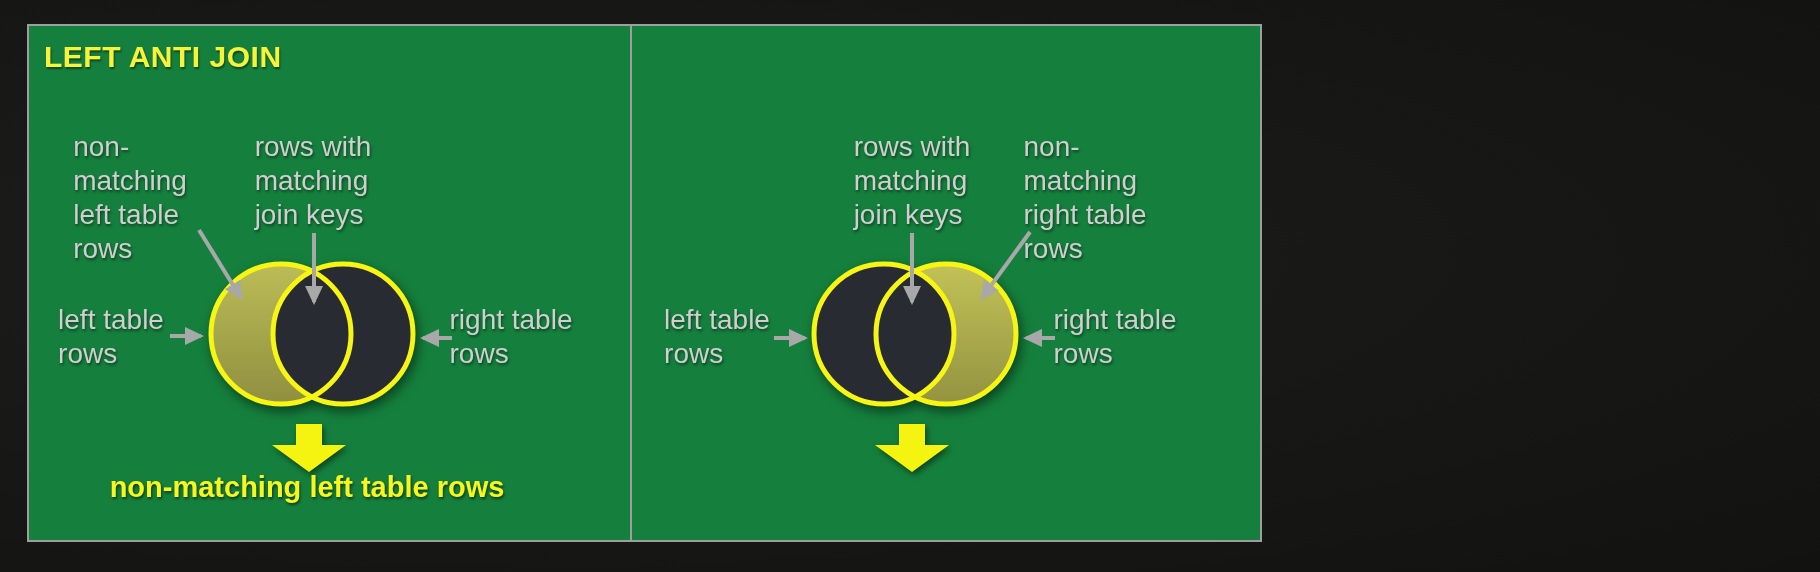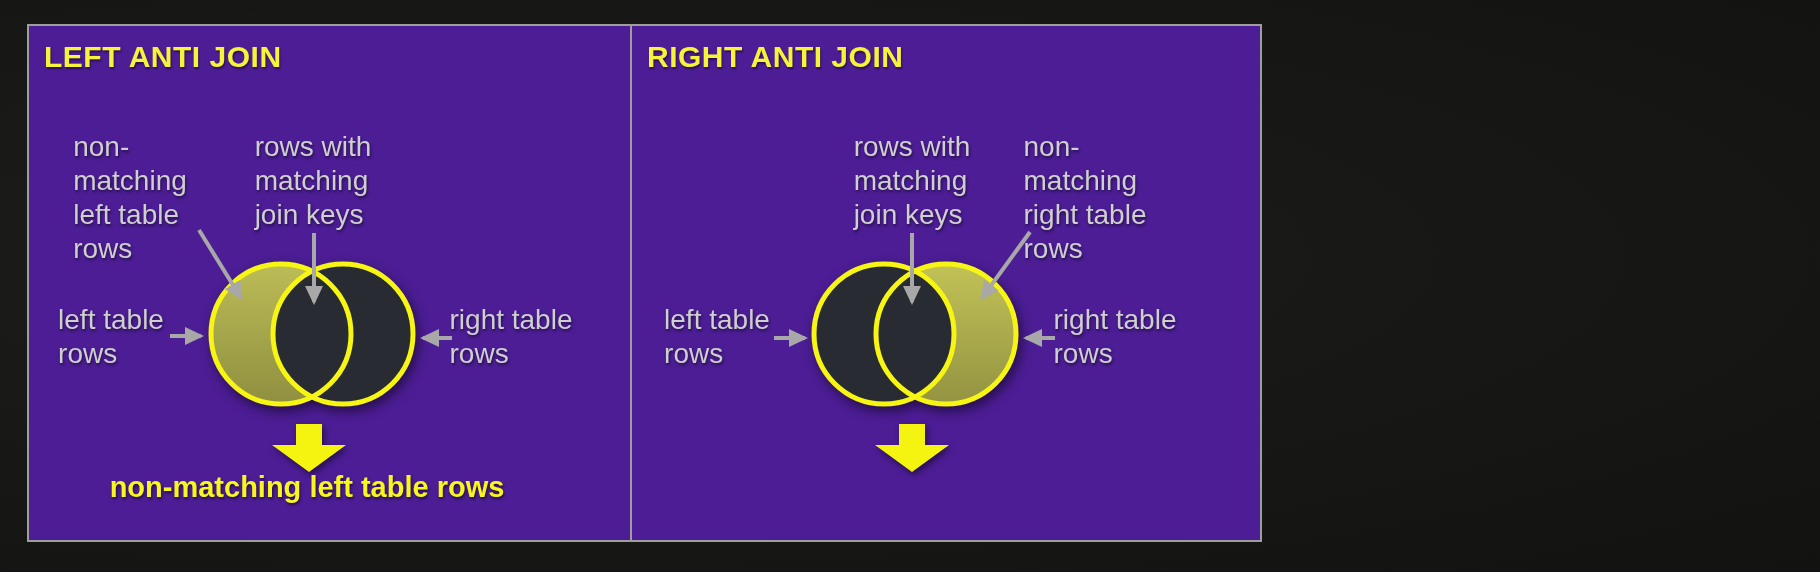--- a/index.html
+++ b/index.html
@@ -4,21 +4,21 @@
 <style>
   html,body{margin:0;padding:0;}
   body{
     width:1820px;height:572px;
     background:radial-gradient(ellipse at 28% 45%, #1d1d1b 0%, #171715 55%, #121210 100%);
     font-family:"Liberation Sans", sans-serif;
     overflow:hidden;position:relative;
   }
   .panel{
     position:absolute;top:24px;width:632px;height:518px;
-    background:#4c1d95;border:2px solid #9e9e9e;box-sizing:border-box;
+    background:#15803d;border:2px solid #9e9e9e;box-sizing:border-box;
   }
   .panel.p1{left:27px;}
   .panel.p2{left:630px;}
   .panel-title{
     position:absolute;left:15px;top:14px;
     font-size:30px;font-weight:bold;color:#f6f33b;letter-spacing:.5px;
     text-shadow:1px 2px 2px rgba(0,0,0,.45);
     white-space:nowrap;
   }
   .diagram-svg{position:absolute;left:0;top:0;width:576px;height:518px;}
@@ -87,21 +87,20 @@
 
   <div class="label" style="left:482px;top:277px">
     <div>right table</div>
     <div>rows</div>
   </div>
 
   <div class="result" style="left:278px">non-matching left table rows</div>
 </div>
 
 <div class="panel p2">
-  <div class="panel-title">RIGHT ANTI JOIN</div>
 
   <svg class="diagram-svg" viewBox="0 0 576 518">
     <defs>
       <linearGradient id="olive2" x1="0" y1="0" x2="0" y2="1">
         <stop offset="0" stop-color="#c2c257"></stop>
         <stop offset="1" stop-color="#939342"></stop>
       </linearGradient>
       <marker id="ah2" markerUnits="userSpaceOnUse" markerWidth="20" markerHeight="18" refX="16" refY="9" orient="auto">
         <path d="M0,0 L19,9 L0,18 Z" fill="#a8a8a8"></path>
       </marker>

